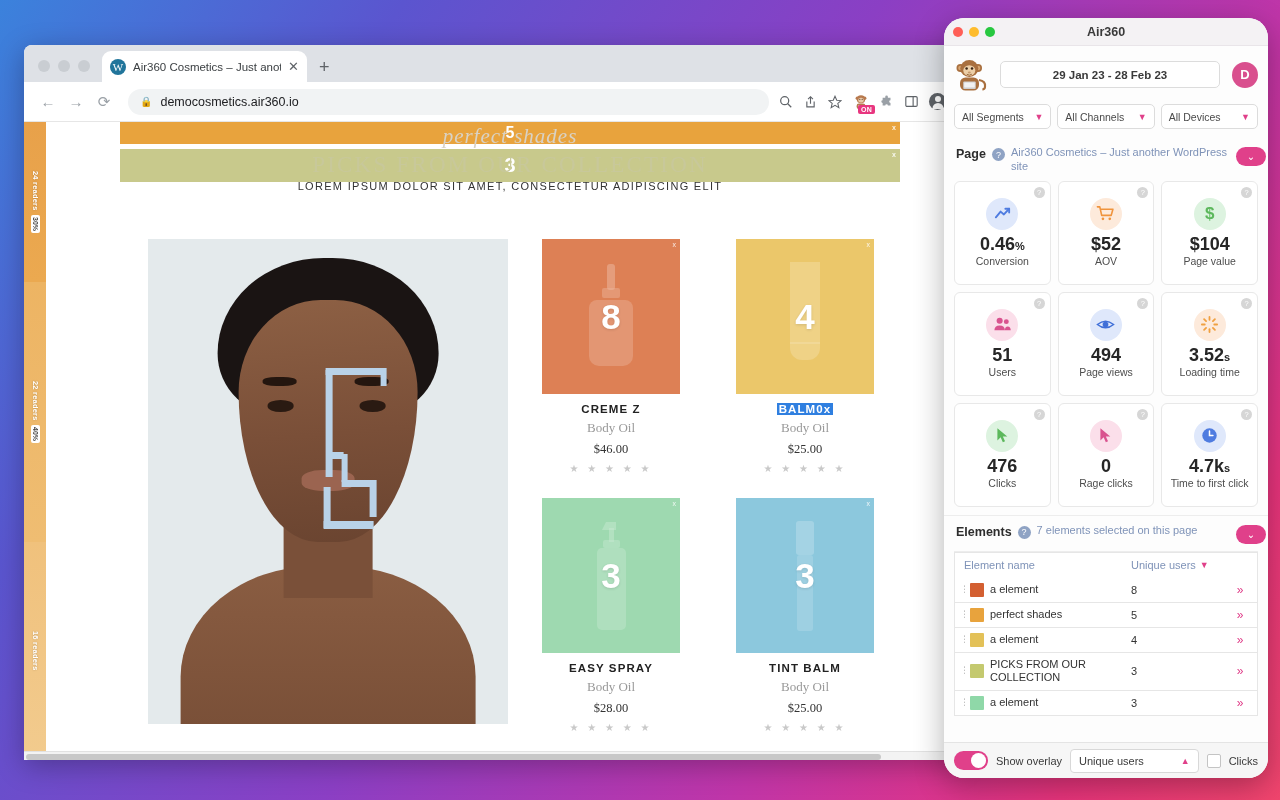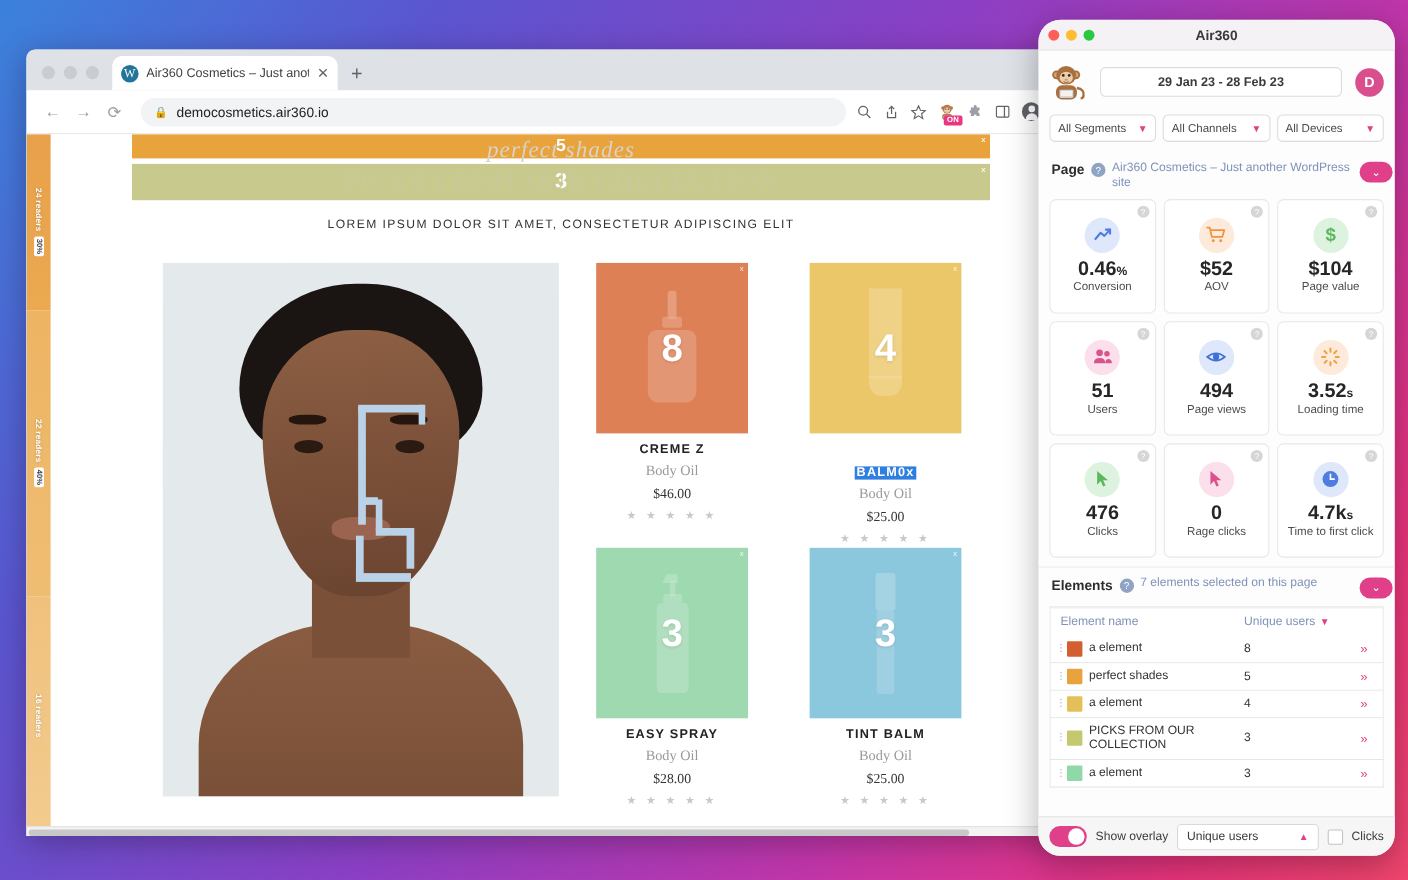--- a/index.html
+++ b/index.html
@@ -176,21 +176,20 @@
     font-family:"Liberation Serif",serif;
   }
   .prod .pprice {
     text-align:center; margin-top:6px; font-size:12.5px; color:#333;
     font-family:"Liberation Serif",serif;
   }
   .prod .stars { text-align:center; margin-top:6px; font-size:10px; color:#c9c9c9; letter-spacing:3px; }
   .sel-overlay {
     display:inline-block; background:#2f7fe0; color:#fff; padding:0 2px;
     position:relative;
-    margin-top:21px;
   }
   .sel-overlay .cnt { font-weight:bold; }
 
   .hscroll {
     position:absolute; left:0; bottom:0; height:9px; width:100%;
     background:#f3f3f3; border-top:1px solid #e2e2e2;
   }
   .hscroll .thumb2 { position:absolute; left:2px; top:2px; width:855px; height:6px;
     background:#c8c8c8; border-radius:3px; }
   .vscroll {
@@ -430,21 +429,21 @@
       </div>
 
       <div class="ov-bar" style="left:74px; top:27px; width:780px; height:33px; background:#c8c98c;">
         <span class="big" style="font-size:20px;">3</span>
         <span class="ov-x">x</span>
       </div>
       <div class="hero-head" style="top:30px;">
         <div class="picks">PICKS FROM OUR COLLECTION</div>
       </div>
 
-      <div class="hero-head" style="top:68px;text-align:center;">
+      <div class="hero-head" style="top:50px;text-align:center;">
         <div class="sub">LOREM IPSUM DOLOR SIT AMET, CONSECTETUR ADIPISCING ELIT</div>
       </div>
 
       <div class="hero-img">
         <div class="bgfill"></div>
         <div class="figure">
           <div class="shoulders"></div>
           <div class="neck"></div>
           <div class="hair"></div>
           <div class="face"></div>

